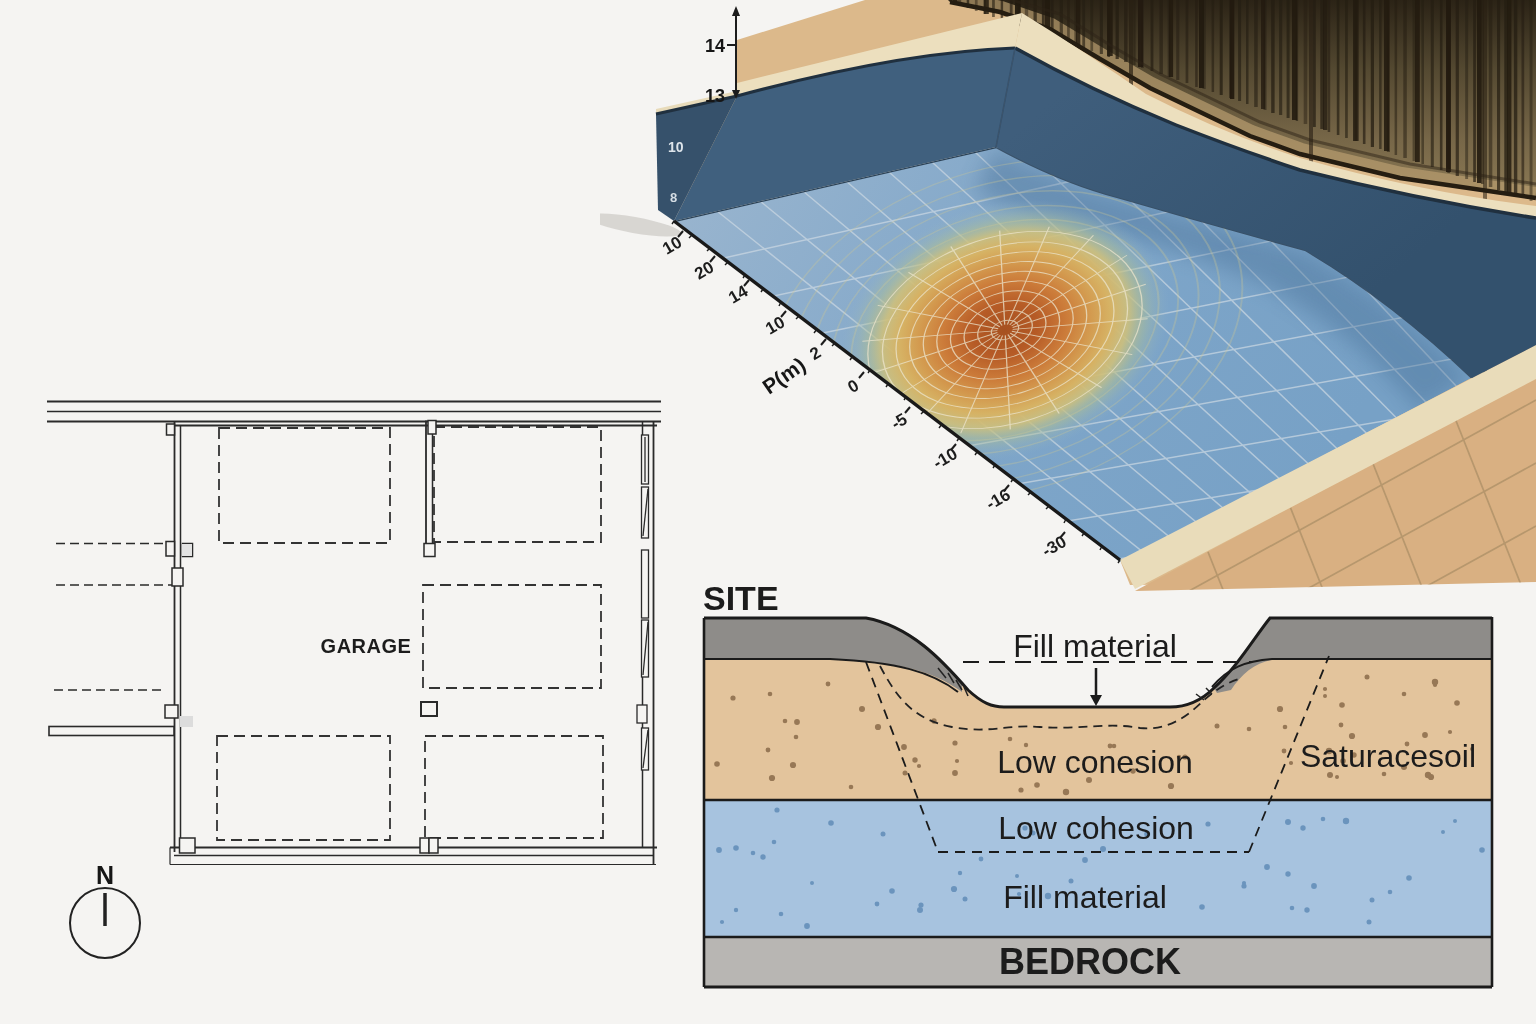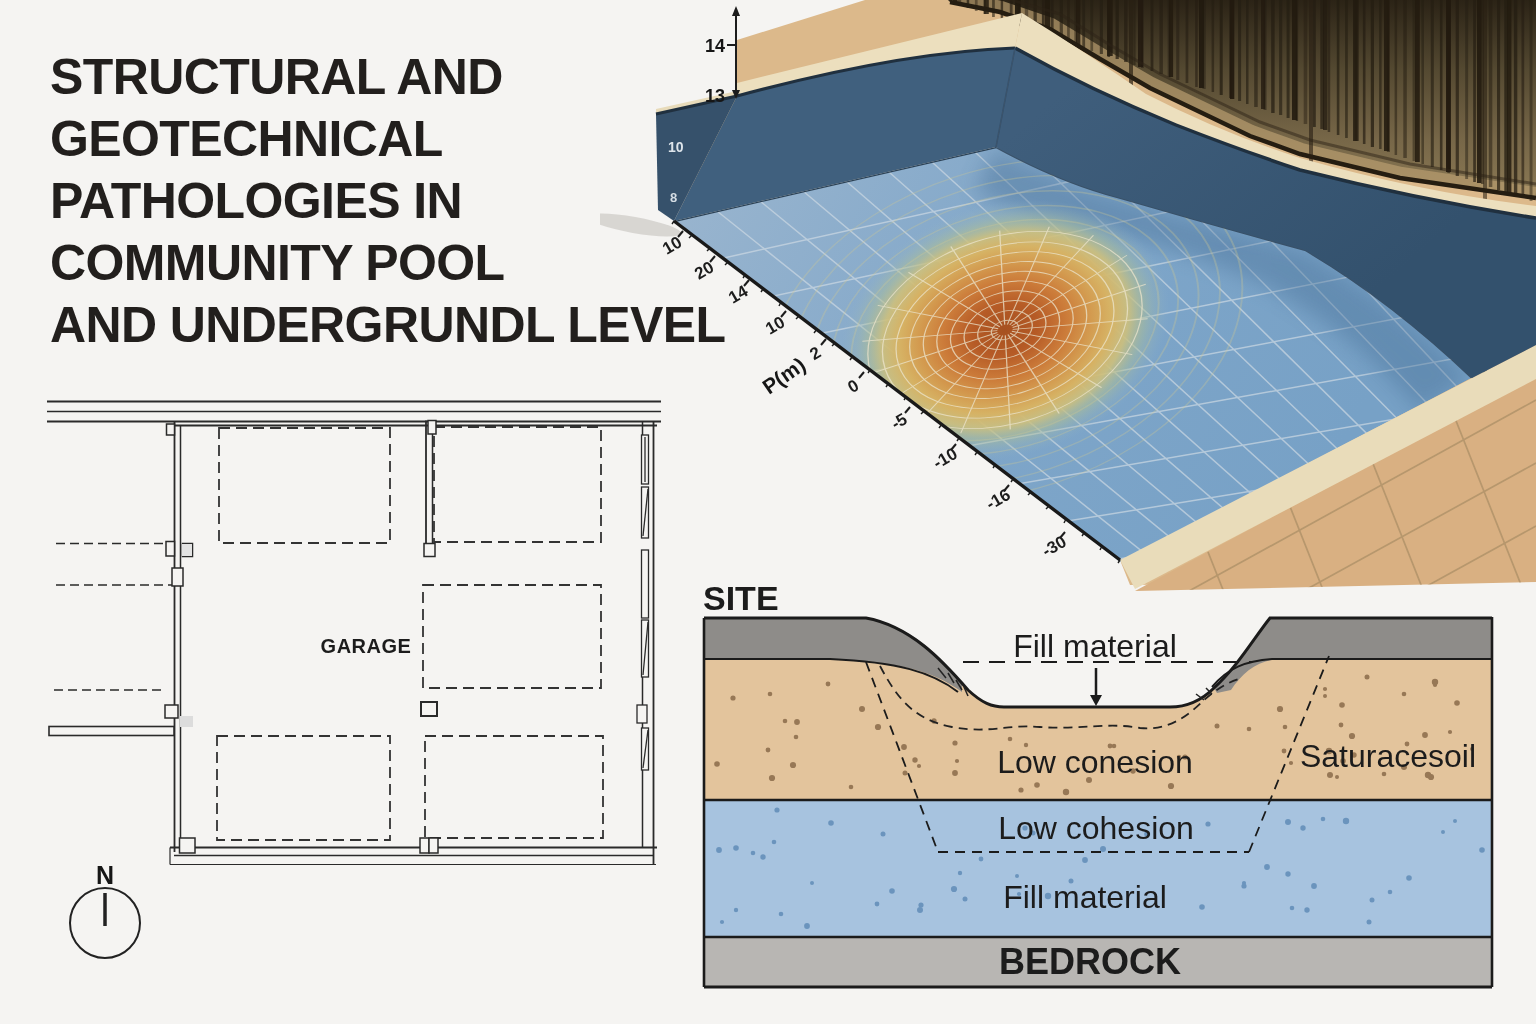--- a/index.html
+++ b/index.html
@@ -1,21 +1,20 @@
 <!DOCTYPE html>
 <html><head><meta charset="utf-8">
 <style>
 html,body{margin:0;padding:0;background:#f5f4f2}
 #page{position:relative;width:1536px;height:1024px;background:#f5f4f2;overflow:hidden;font-family:"Liberation Sans",sans-serif}
 .title{position:absolute;left:50px;top:46px;font-size:50px;line-height:62px;font-weight:bold;color:#221f1d;letter-spacing:-0.6px;white-space:nowrap}
 svg{position:absolute}
 </style></head><body>
 <div id="page">
 
-<div class="title">STRUCTURAL AND<br>GEOTECHNICAL<br>PATHOLOGIES IN<br>COMMUNITY POOL<br>AND UNDERGRUNDL LEVEL</div>
 
 <svg style="left:600px;top:0" width="936" height="612" viewBox="600 0 936 612">
 <defs>
 <clipPath id="floorclip">
           <polygon points="674,221 996,147 1130,185 1340,240 1502,362 1120,562"></polygon>
         </clipPath>
 <clipPath id="deckclip">
           <polygon points="1135,591 1536,376 1536,582"></polygon>
         </clipPath>
 <radialGradient id="hot" cx="0" cy="0" r="1" gradientUnits="userSpaceOnUse" gradientTransform="scale(168,126)">

